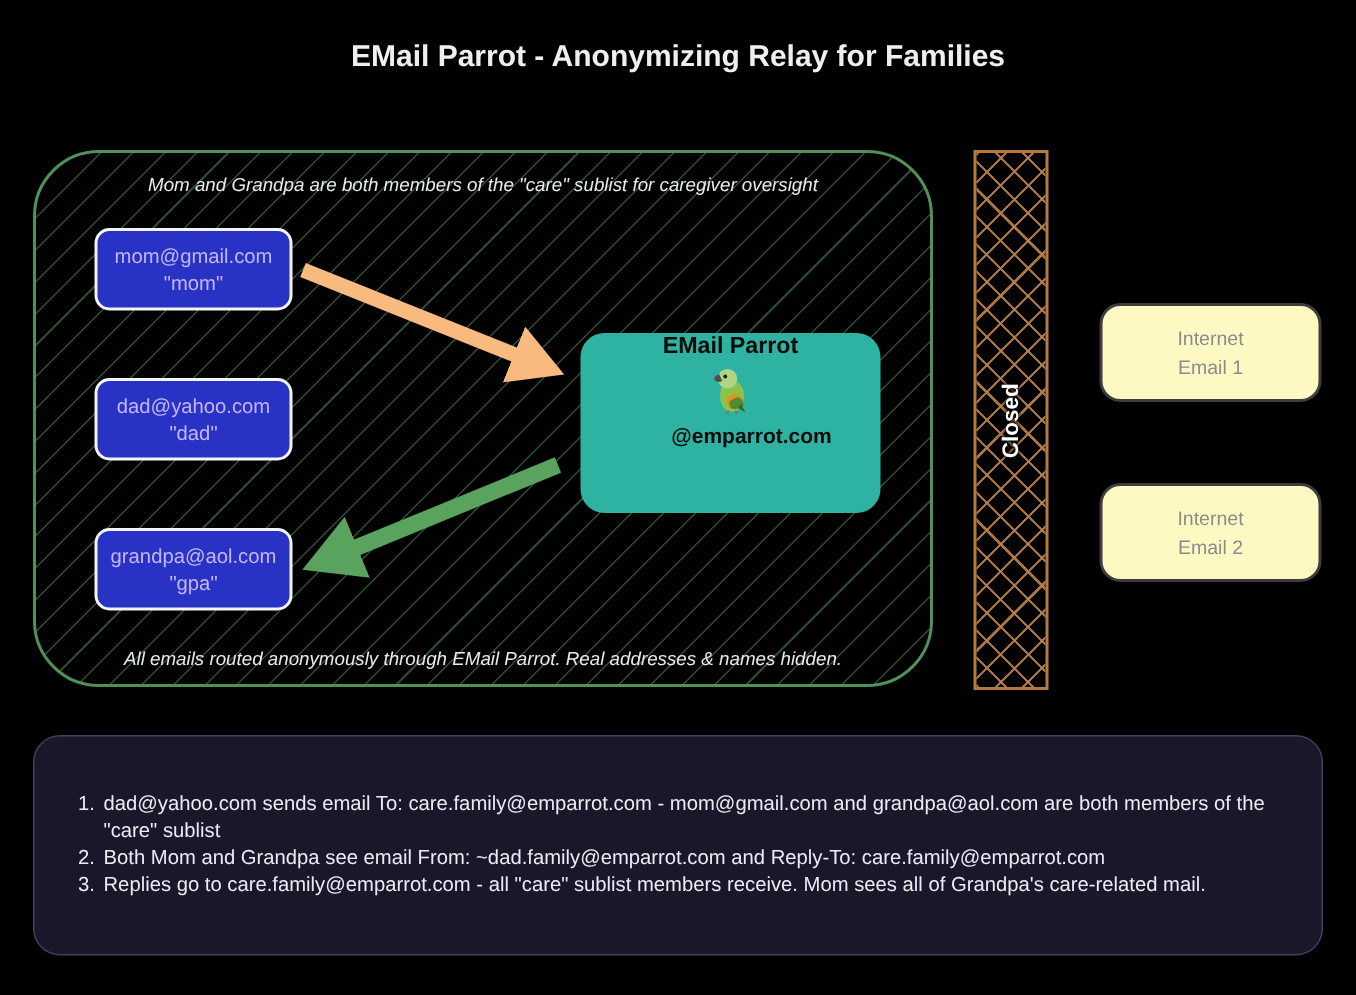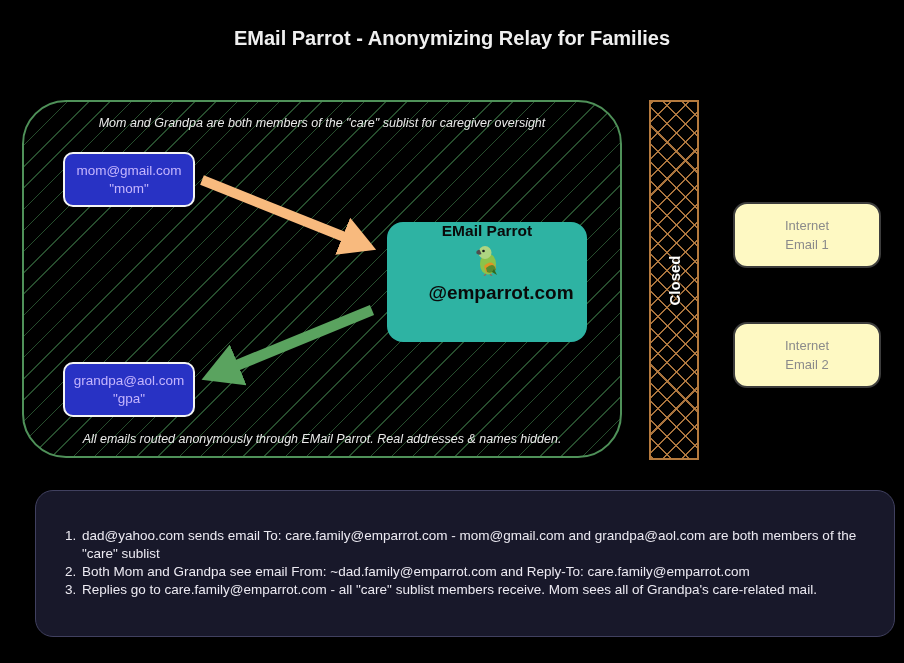--- a/index.html
+++ b/index.html
@@ -32,32 +32,32 @@
 
   
   .member-box {
     position: absolute; left: 39px; width: 132px; height: 55px;
     background: #2832c4; border: 2px solid #f4f4f4; border-radius: 10px;
     display: flex; flex-direction: column; align-items: center; justify-content: center;
     color: #c4b5fd; font-size: 13.5px; line-height: 18px; text-align: center;
   }
   .member-mom { top: 50px; }
   .member-dad { top: 150px; }
-  .member-gpa { top: 260px; }
+  .member-gpa { top: 250px; }
 
   
   .relay-box {
     position: absolute; left: 363px; top: 120px; width: 200px; height: 120px;
     background: #2eb3a3; border-radius: 16px;
     display: flex; flex-direction: column; align-items: center; justify-content: flex-start;
     color: #0a0a0a; font-weight: bold; text-align: center;
   }
   .relay-name { font-size: 15.5px; }
   .relay-icon { margin: 4px 0 6px 0; height: 32px; }
-  .relay-domain { font-size: 19px; margin-left: 28px; }
+  .relay-domain { font-size: 14px; margin-left: 28px; }
 
   
   .arrows-svg { position: absolute; left: 0; top: 0; width: 904px; height: 663px; pointer-events: none; }
 
   
   .closed-bar {
     position: absolute; left: 649px; top: 100px; width: 50px; height: 360px;
     border: 2px solid #b57a3e;
     background:
       repeating-linear-gradient(45deg,  rgba(187,128,68,0.9) 0px, rgba(187,128,68,0.9) 1.5px, transparent 1.5px, transparent 13px),
@@ -78,21 +78,20 @@
     color: #8b8b8b; font-size: 13px; line-height: 19px; text-align: center;
   }
   .inet-1 { top: 202px; }
   .inet-2 { top: 322px; }
 
   
   .notes-box {
     position: absolute; left: 22px; top: 490px; width: 860px; height: 147px;
     background: #18182a; border: 1.5px solid #40405f; border-radius: 18px;
     color: #eceaf2;
-    margin-left: 13px;
   }
   .notes-box ol {
     margin: 36px 18px 0 44px;
     font-size: 13.5px; line-height: 18px;
   }
   .notes-box li { padding-left: 2px; margin: 0; }
 </style>
 </head>
 <body>
 
@@ -103,20 +102,24 @@
   </div>
 
   <div class="sublist-box">
     <div class="caption caption-top">Mom and Grandpa are both members of the "care" sublist for caregiver oversight</div>
 
     <div class="member-box member-mom">
       <span>mom@gmail.com</span>
       <span>"mom"</span>
     </div>
 
+    <div class="member-box member-dad">
+      <span>dad@yahoo.com</span>
+      <span>"dad"</span>
+    </div>
 
     <div class="member-box member-gpa">
       <span>grandpa@aol.com</span>
       <span>"gpa"</span>
     </div>
 
     <div class="relay-box">
       <div class="relay-name">EMail Parrot</div>
       <div class="relay-icon">
         <svg width="30" height="32" viewBox="0 0 30 32">

